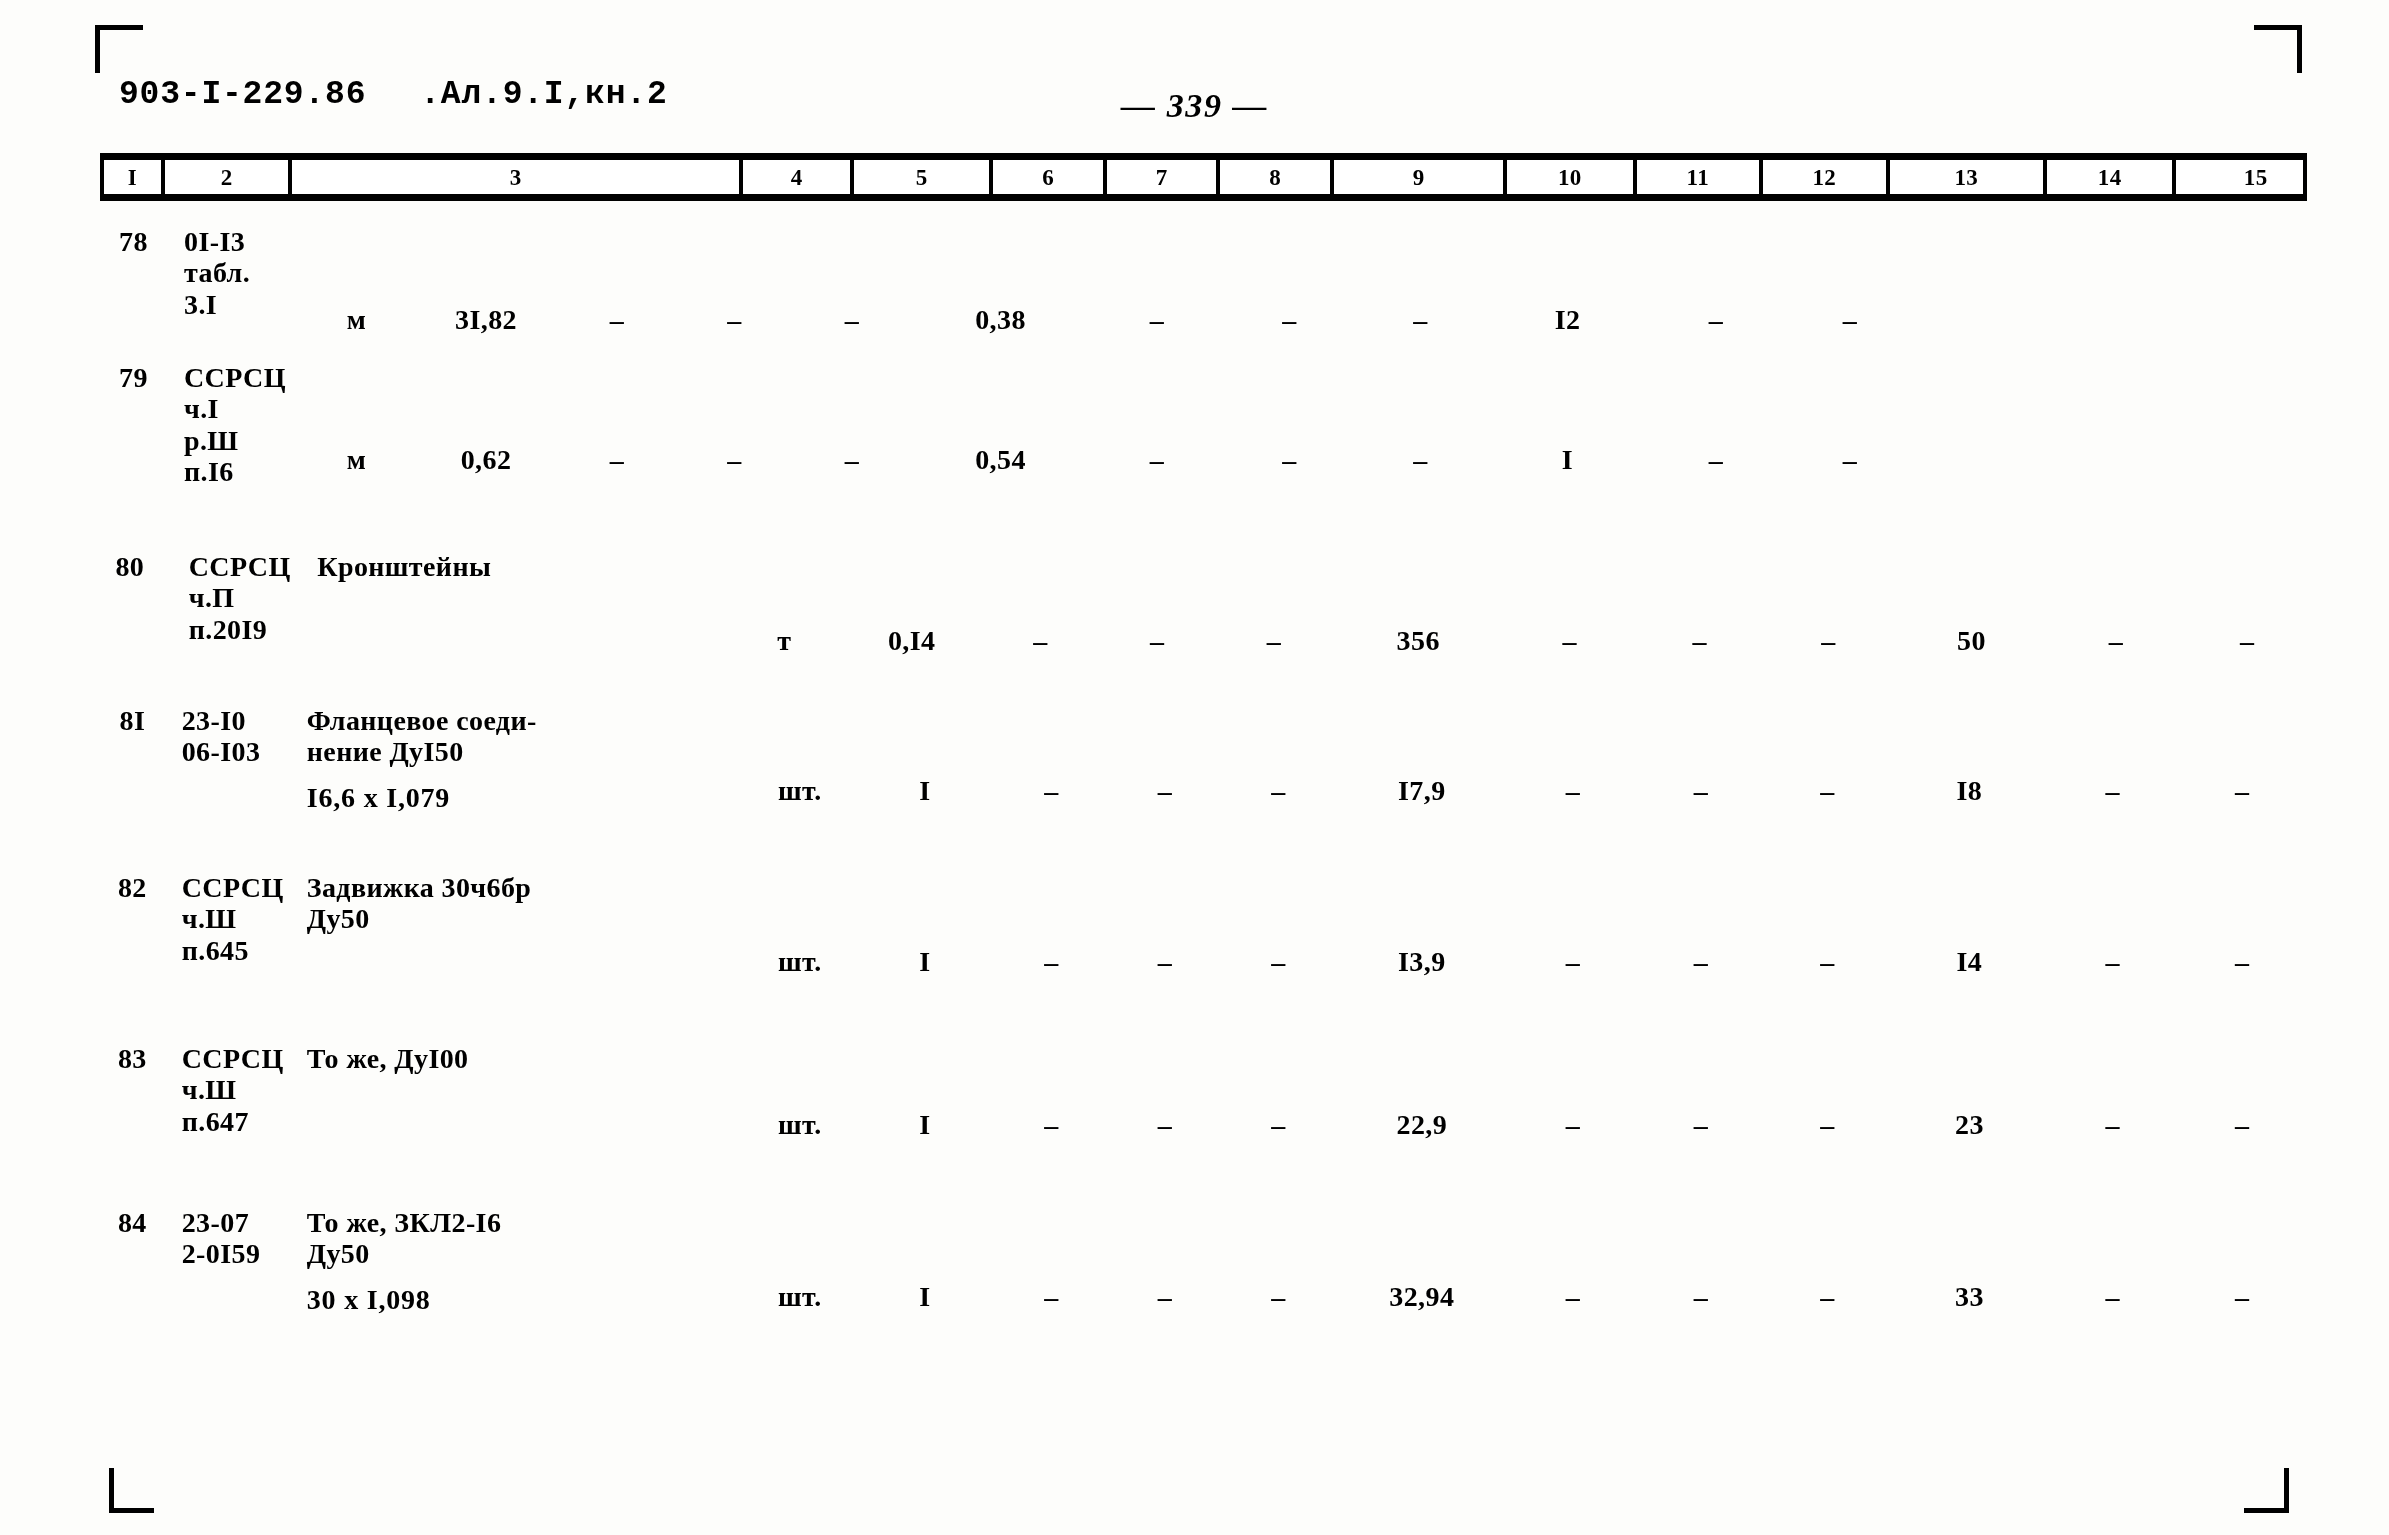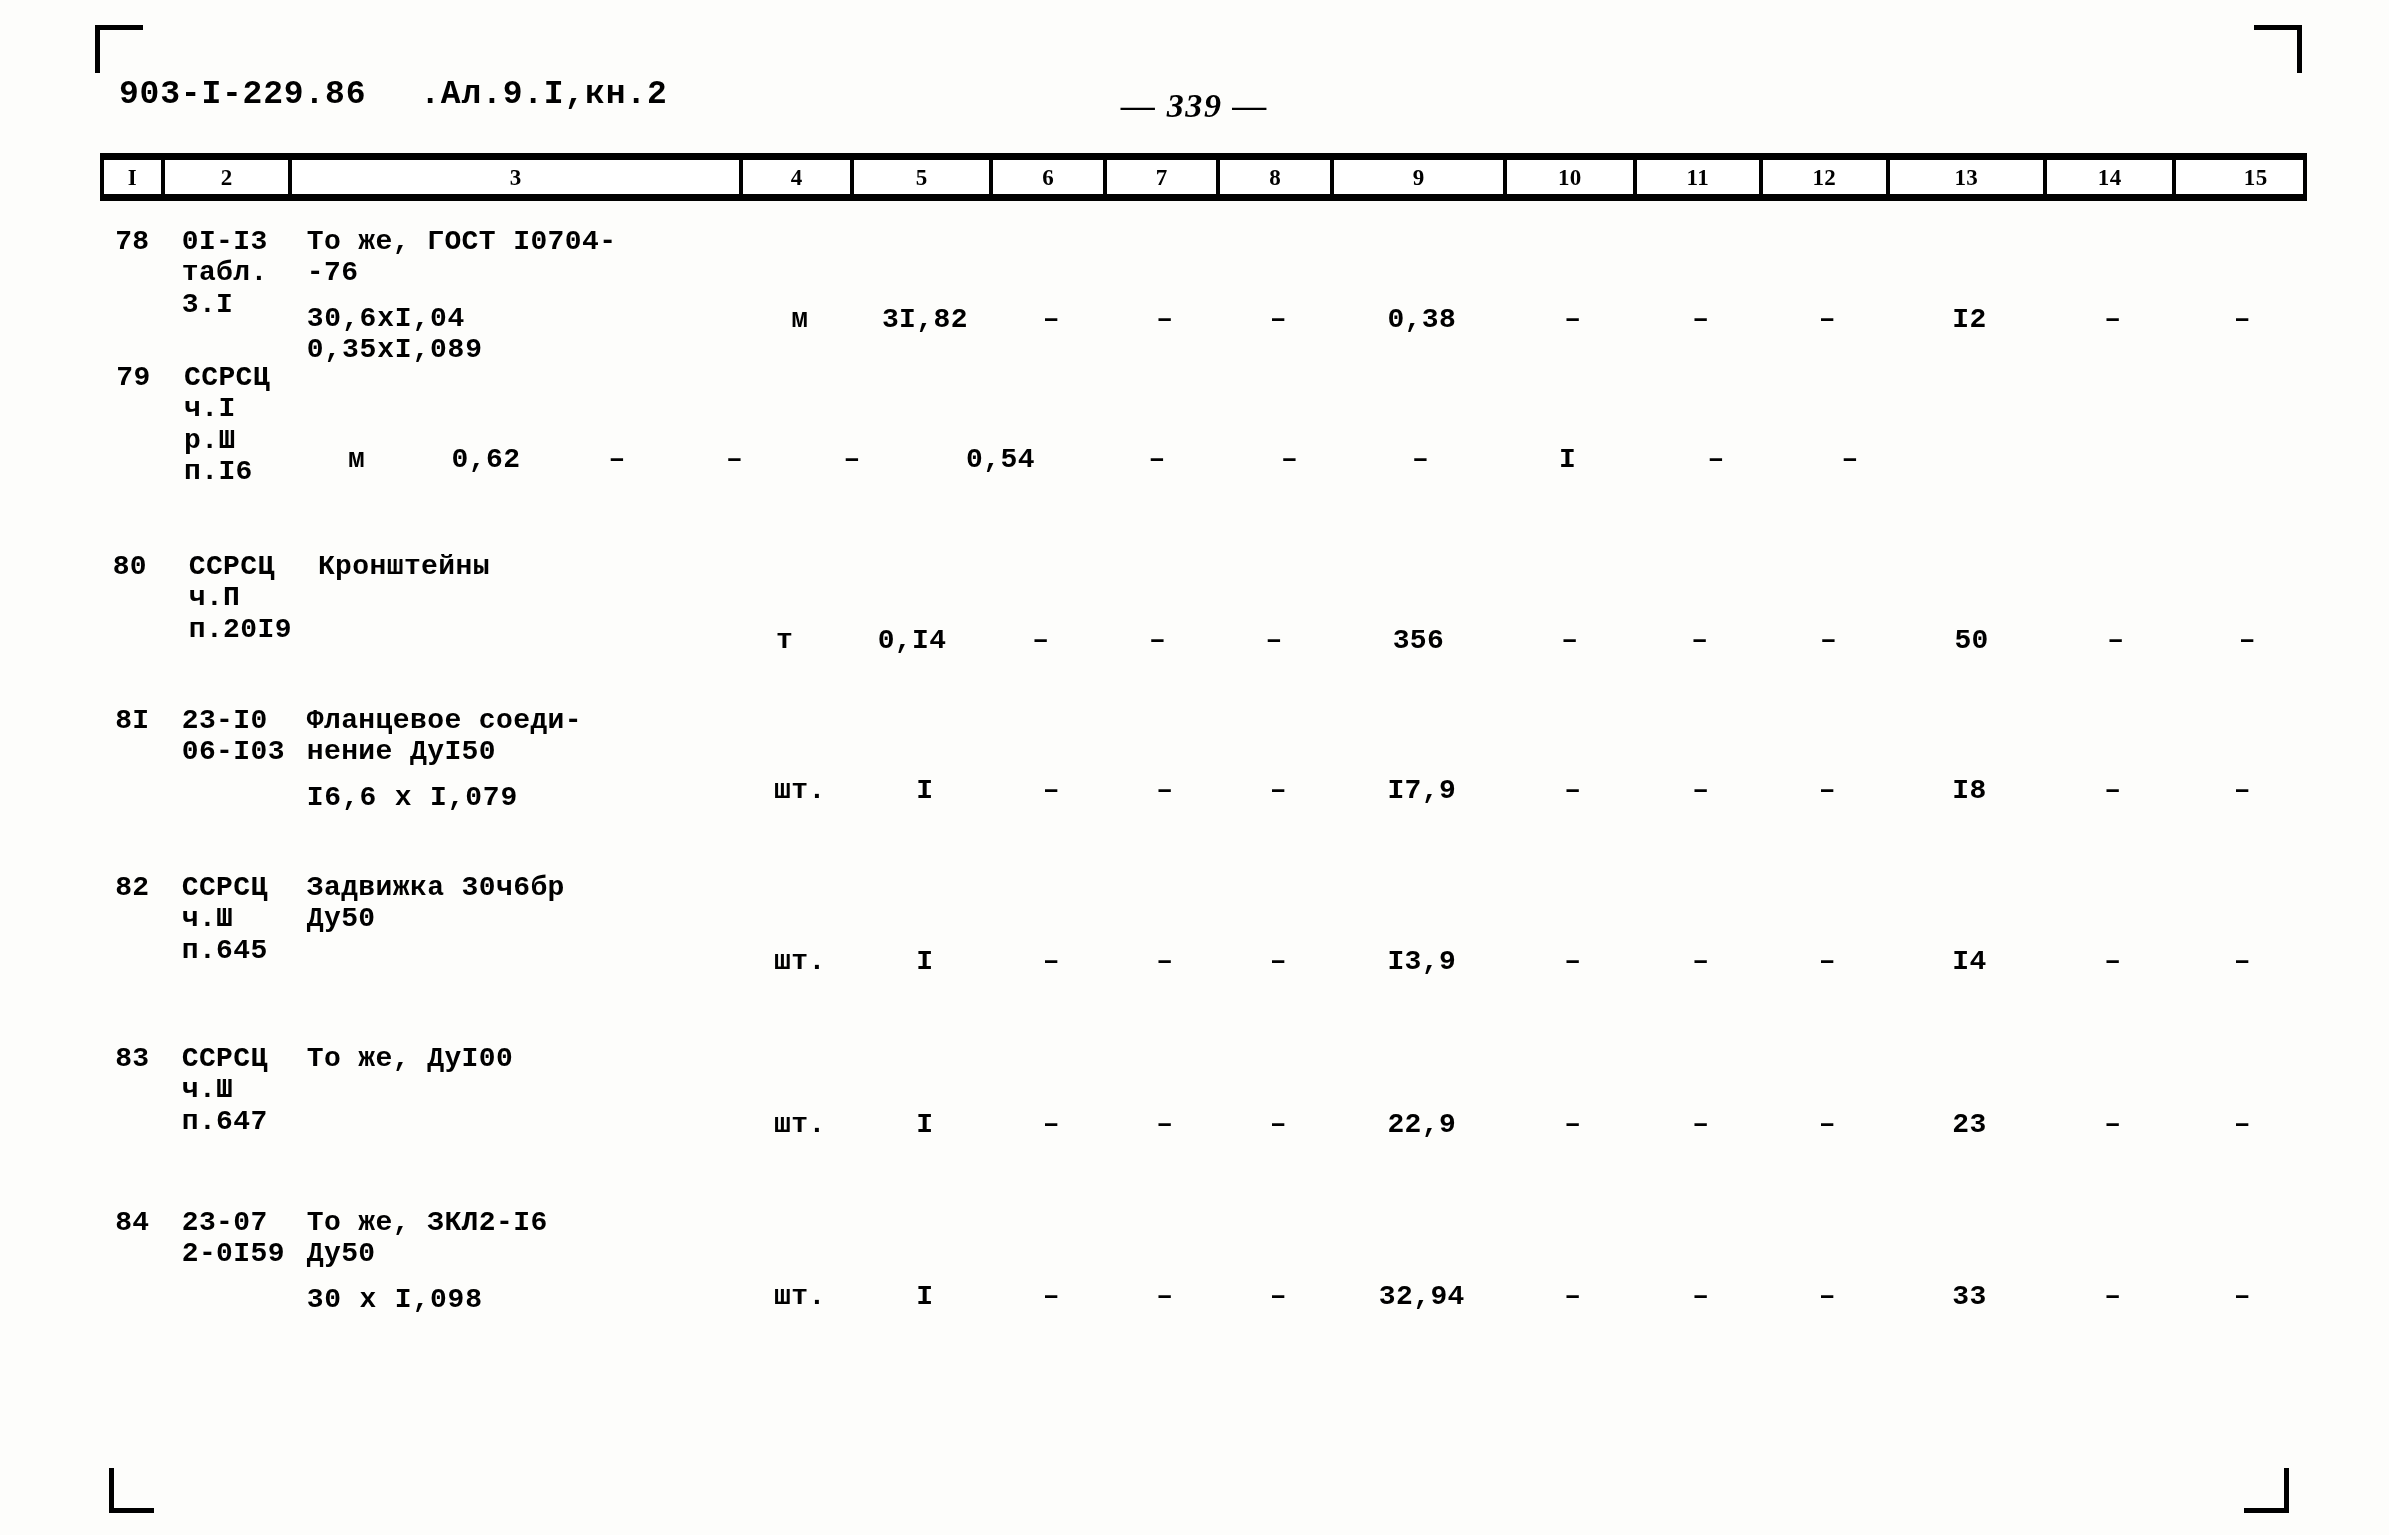--- a/index.html
+++ b/index.html
@@ -111,20 +111,21 @@
     left: 100px;
     top: 226px;
     width: 2207px;
     font-family: "Liberation Mono", monospace;
     font-weight: bold;
   }
   .row {
     position: relative;
     display: flex;
     align-items: flex-start;
+    font-family: Liberation Serif, serif;
   }
   .cell {
     box-sizing: border-box;
     font-size: 28px;
     line-height: 1.12;
     white-space: pre-line;
     letter-spacing: 0.4px;
   }
   .c-num    { text-align: center; }
   .c-code   { text-align: left; padding-left: 17px; }
@@ -172,23 +173,20 @@
       <div class="cell" style="width: 134px;">14</div>
       <div class="cell" style="width: 134px; padding-left: 32px;">15</div>
     </div>
 
   <div class="table" id="table-body">
       <div class="row" style="position: absolute; left: 0px; top: 0px; width: 2207px;">
         <div class="cell c-num" style="width: 67px;">78</div>
         <div class="cell c-code" style="width: 132px;">0I-I3
 табл.
 3.I</div>
-        <div class="cell c-desc" style="width: 467px;"><span>То же, ГОСТ I0704-
--76</span><span class="desc-extra">30,6xI,04
-0,35xI,089</span></div>
         <div class="cell c-unit" style="width: 115px; margin-top: 78px;">м</div>
         <div class="cell c-val" style="width: 144px; margin-top: 78px;">3I,82</div>
         <div class="cell c-val" style="width: 118px; margin-top: 78px;">–</div>
         <div class="cell c-val" style="width: 117px; margin-top: 78px;">–</div>
         <div class="cell c-val" style="width: 118px; margin-top: 78px;">–</div>
         <div class="cell c-val" style="width: 179px; margin-top: 78px;">0,38</div>
         <div class="cell c-val" style="width: 134px; margin-top: 78px;">–</div>
         <div class="cell c-val" style="width: 131px; margin-top: 78px;">–</div>
         <div class="cell c-val" style="width: 131px; margin-top: 78px;">–</div>
         <div class="cell c-val" style="width: 163px; margin-top: 78px;">I2</div>

